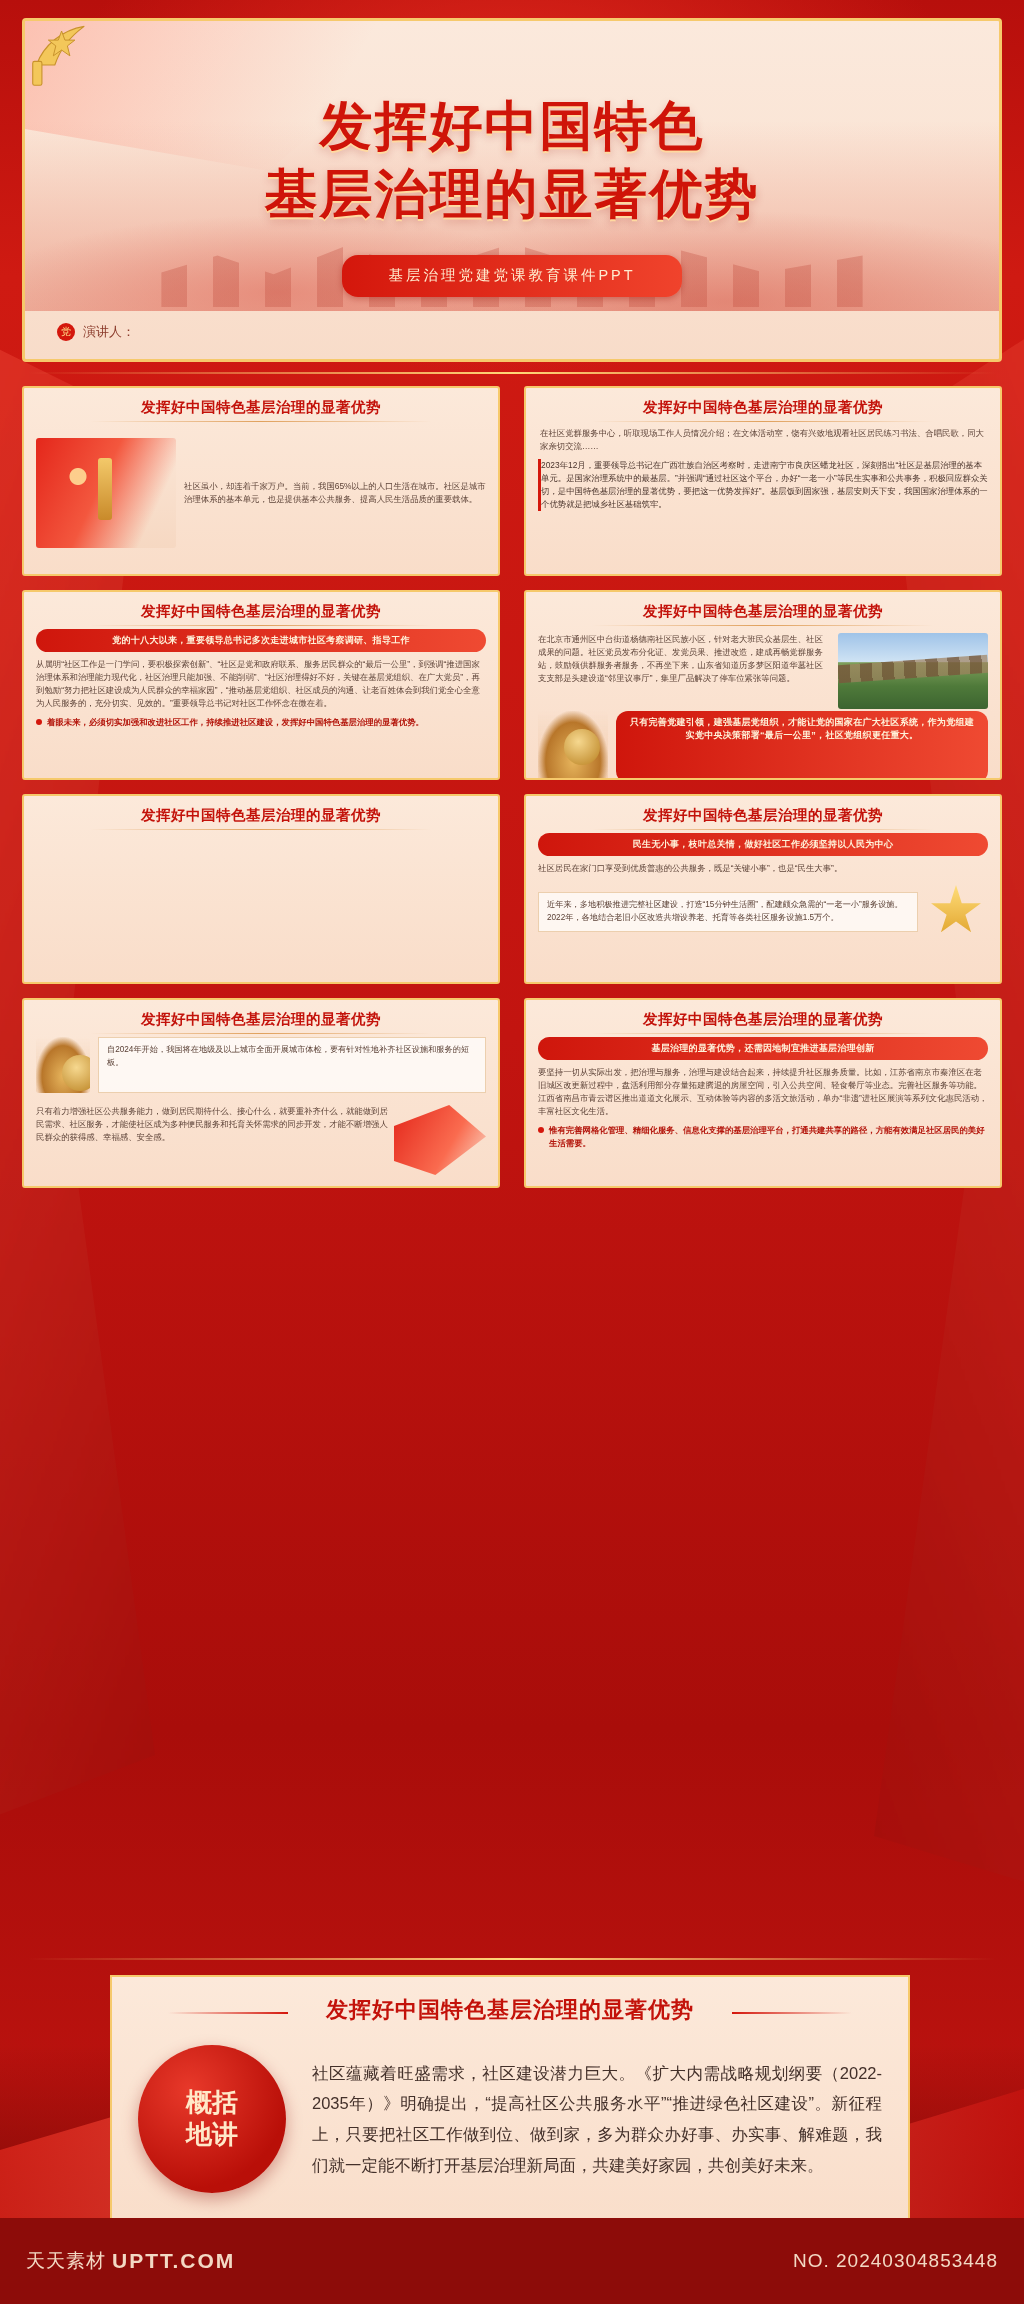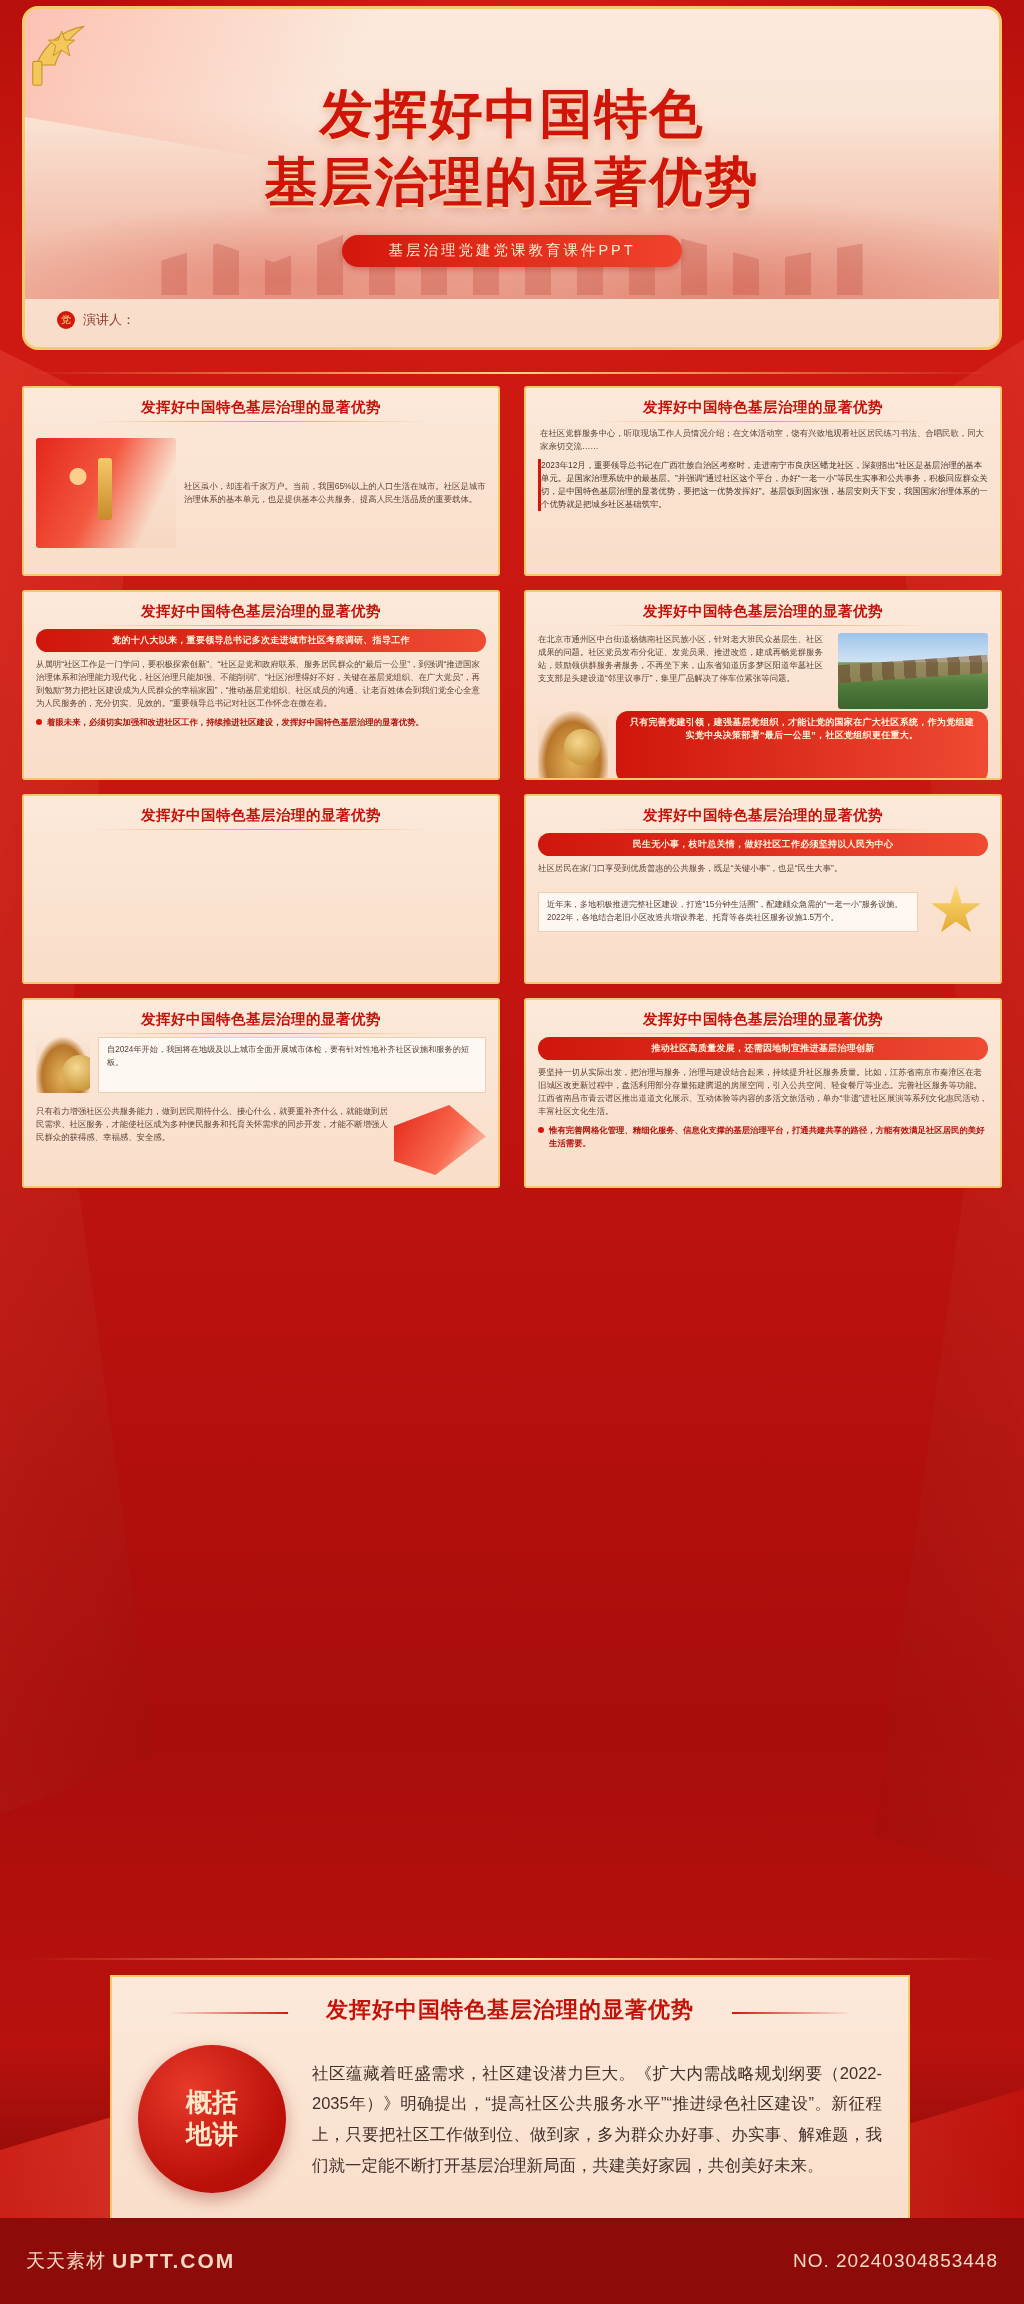--- a/index.html
+++ b/index.html
@@ -39,23 +39,23 @@
     clip-path: polygon(0 60%, 18% 28%, 42% 52%, 68% 18%, 88% 46%, 100% 24%, 100% 100%, 0 100%);
     opacity: .85;
   }
   .bg-gold-line {
     position: absolute; left: 28px; right: 28px;
     height: 2px; background: linear-gradient(90deg, rgba(255,214,120,0), #ffd878, rgba(255,214,120,0));
   }
 
   
   .hero {
-    position: absolute; left: 22px; top: 6px; width: 980px; height: 344px;
+    position: absolute; left: 22px; top: 18px; width: 980px; height: 344px;
     border: 3px solid #f6c96b;
-    border-radius: 16px;
+    border-radius: 4px;
     background: linear-gradient(180deg, #fbe9dc 0%, #fae3d3 55%, #f8dcc9 100%);
     overflow: hidden;
   }
   .hero-wall {
     position: absolute; left: 0; right: 0; bottom: 48px; height: 190px;
     background:
       radial-gradient(ellipse 420px 110px at 26% 90%, rgba(224,112,96,.55), rgba(224,112,96,0) 70%),
       radial-gradient(ellipse 520px 130px at 72% 95%, rgba(216,96,80,.5), rgba(216,96,80,0) 70%),
       linear-gradient(180deg, rgba(250,224,210,0) 0%, rgba(236,160,140,.45) 60%, rgba(228,130,110,.55) 100%);
   }
@@ -70,21 +70,21 @@
     clip-path: polygon(0 0, 100% 0, 58% 100%, 0 72%);
   }
   .hero-title {
     position: relative; text-align: center; padding-top: 72px;
     font-size: 53px; line-height: 1.28; font-weight: 700; letter-spacing: 2px;
     color: #cf1409;
     text-shadow: 0 2px 0 #ffd9a0, 0 4px 8px rgba(160,20,10,.25);
     font-family: "Liberation Serif", serif;
   }
   .hero-sub {
-    position: relative; margin: 18px auto 0; width: 340px; height: 32px;
+    position: relative; margin: 26px auto 0; width: 340px; height: 42px;
     border-radius: 16px; background: linear-gradient(90deg,#d4170c,#f0432c);
     color: #ffeccf; font-size: 14.5px; letter-spacing: 3px;
     display: flex; align-items: center; justify-content: center;
     box-shadow: 0 2px 6px rgba(150,15,8,.35);
   }
   .hero-speaker {
     position: absolute; left: 32px; bottom: 18px; display: flex; align-items: center; gap: 8px;
     font-size: 13px; color: #8a3a2a;
   }
   .speaker-badge {
@@ -331,21 +331,21 @@
       <div class="whitebox" style="flex:1">自2024年开始，我国将在地级及以上城市全面开展城市体检，要有针对性地补齐社区设施和服务的短板。</div>
     </div>
     <div style="display:flex; gap:4px; margin-top:12px">
       <div class="txt" style="flex:1">只有着力增强社区公共服务能力，做到居民期待什么、接心什么，就要重补齐什么，就能做到居民需求、社区服务，才能使社区成为多种便民服务和托育关怀需求的同步开发，才能不断增强人民群众的获得感、幸福感、安全感。</div>
       <div class="art art-ribbonred" style="width:92px;height:70px"></div>
     </div>
   </div>
 
   <div class="card">
     <div class="card-title">发挥好中国特色基层治理的显著优势</div>
-    <div class="ribbon" style="margin:2px 0 6px">推动社区高质量发展，还需因地制宜推进基层治理创新</div>
+    <div class="ribbon" style="margin:2px 0 6px">基层治理的显著优势，还需因地制宜推进基层治理创新</div>
     <div class="txt" style="margin-bottom:6px">要坚持一切从实际出发，把治理与服务，治理与建设结合起来，持续提升社区服务质量。比如，江苏省南京市秦淮区在老旧城区改更新过程中，盘活利用部分存量拓建腾退的房屋空间，引入公共空间、轻食餐厅等业态。完善社区服务等功能。江西省南昌市青云谱区推出道道文化展示、互动体验等内容的多活文旅活动，单办“非遗”进社区展演等系列文化惠民活动，丰富社区文化生活。</div>
     <div class="bullet">
       <span class="dot"></span>
       <span>惟有完善网格化管理、精细化服务、信息化支撑的基层治理平台，打通共建共享的路径，方能有效满足社区居民的美好生活需要。</span>
     </div>
   </div>
 </div>
 
 <div class="summary">
   <div class="summary-title">发挥好中国特色基层治理的显著优势</div>

